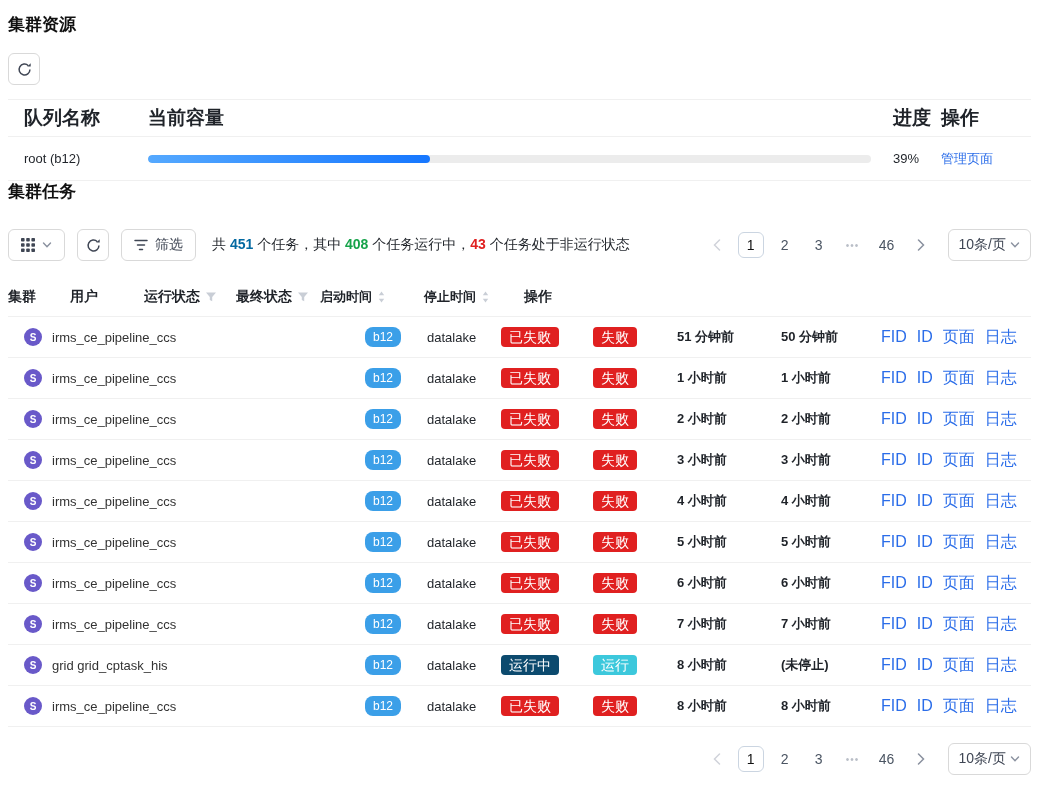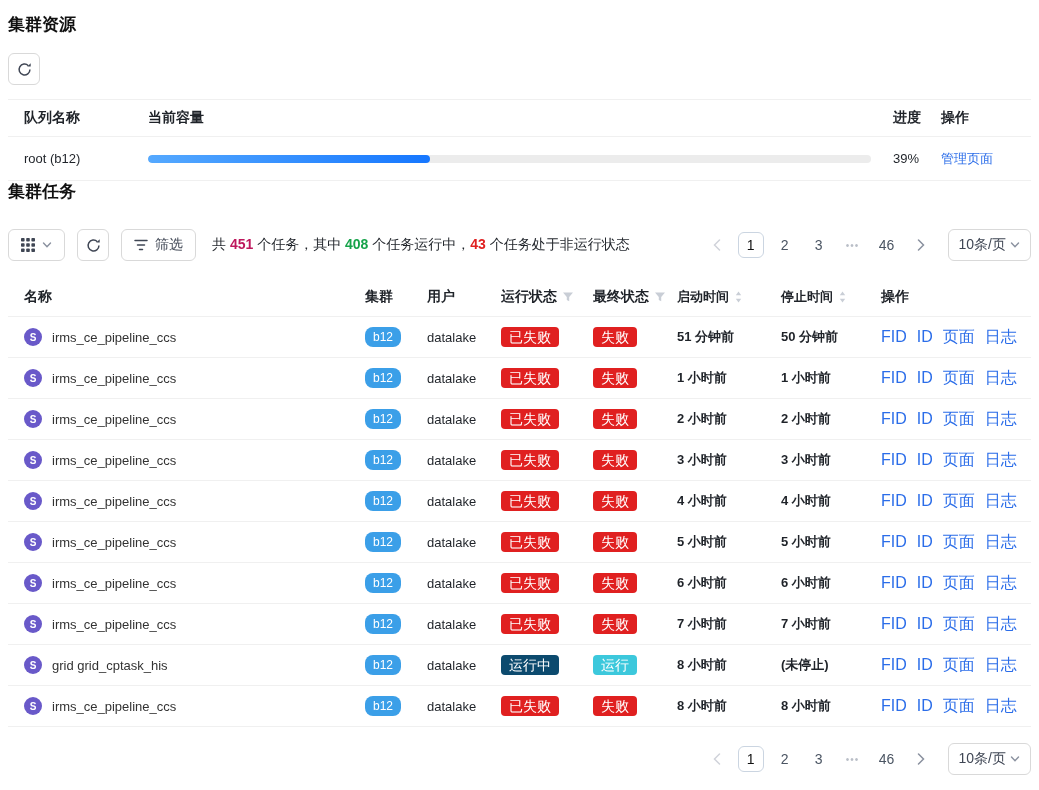--- a/index.html
+++ b/index.html
@@ -37,42 +37,42 @@
   .standalone-refresh { margin-top: 17px; }
 
   
   .res-table { margin-top: 14px; }
   .res-header, .res-row { display: flex; align-items: center; }
   .res-header {
     height: 38px;
     border-top: 1px solid #f0f0f0;
     border-bottom: 1px solid #f0f0f0;
     font-weight: 600;
-    font-size: 14px;
+    font-size: 19px;
     color: #1f2329;
   }
   .res-row { height: 44px; border-bottom: 1px solid #f0f0f0; font-size: 13px; }
   .rc-queue { width: 124px; padding-left: 16px; }
   .rc-capacity { flex: 1; padding-left: 16px; padding-right: 14px; }
   .rc-progress { width: 46px; padding-left: 8px; }
   .rc-action { width: 100px; padding-left: 10px; }
 
   .bar { height: 8px; background: #ececec; border-radius: 4px; overflow: hidden; }
   .bar-fill { height: 100%; border-radius: 4px; background: linear-gradient(90deg, #55a9ff, #1677ff); }
 
   .link { color: #2b6de9; text-decoration: none; cursor: pointer; font-size: 13px; }
 
   .tasks-title { }
 
   
   .toolbar { margin-top: 26px; display: flex; align-items: center; }
   .toolbar .btn { margin-right: 12px; }
   .summary { font-size: 14px; color: #1f2329; margin-left: 4px; white-space: nowrap; }
   .num { font-weight: 700; }
-  .n-blue { color: #be185d; margin-top: 22px; }
+  .n-blue { color: #0369a1; margin-top: 22px; }
   .n-green { color: #16a34a; }
   .n-red { color: #e02020; }
 
   
   .pagination { display: flex; align-items: center; gap: 8px; margin-left: auto; }
   .page-nav, .page-item {
     min-width: 26px; height: 26px;
     display: inline-flex; align-items: center; justify-content: center;
     background: transparent; border: none; border-radius: 6px;
     font-size: 14px; color: #4b5563; cursor: pointer; font-family: inherit;
@@ -227,23 +227,20 @@
             <svg width="10" height="10" viewBox="0 0 10 10">
               <path d="M1.5 3 5 6.8 8.5 3" fill="none" stroke="#8a919f" stroke-width="1.4" stroke-linecap="round"></path>
             </svg>
           </span>
         </button>
       </div>
   </div>
 
   <div class="task-table">
     <div class="task-header">
-      <div class="tc name">
-          <span>名称</span>
-        </div>
       <div class="tc cluster">
           <span>集群</span>
         </div>
       <div class="tc user">
           <span>用户</span>
         </div>
       <div class="tc run">
         <span>运行状态</span>
         <span class="hdr-icon">
           <svg width="12" height="12" viewBox="0 0 12 12">

